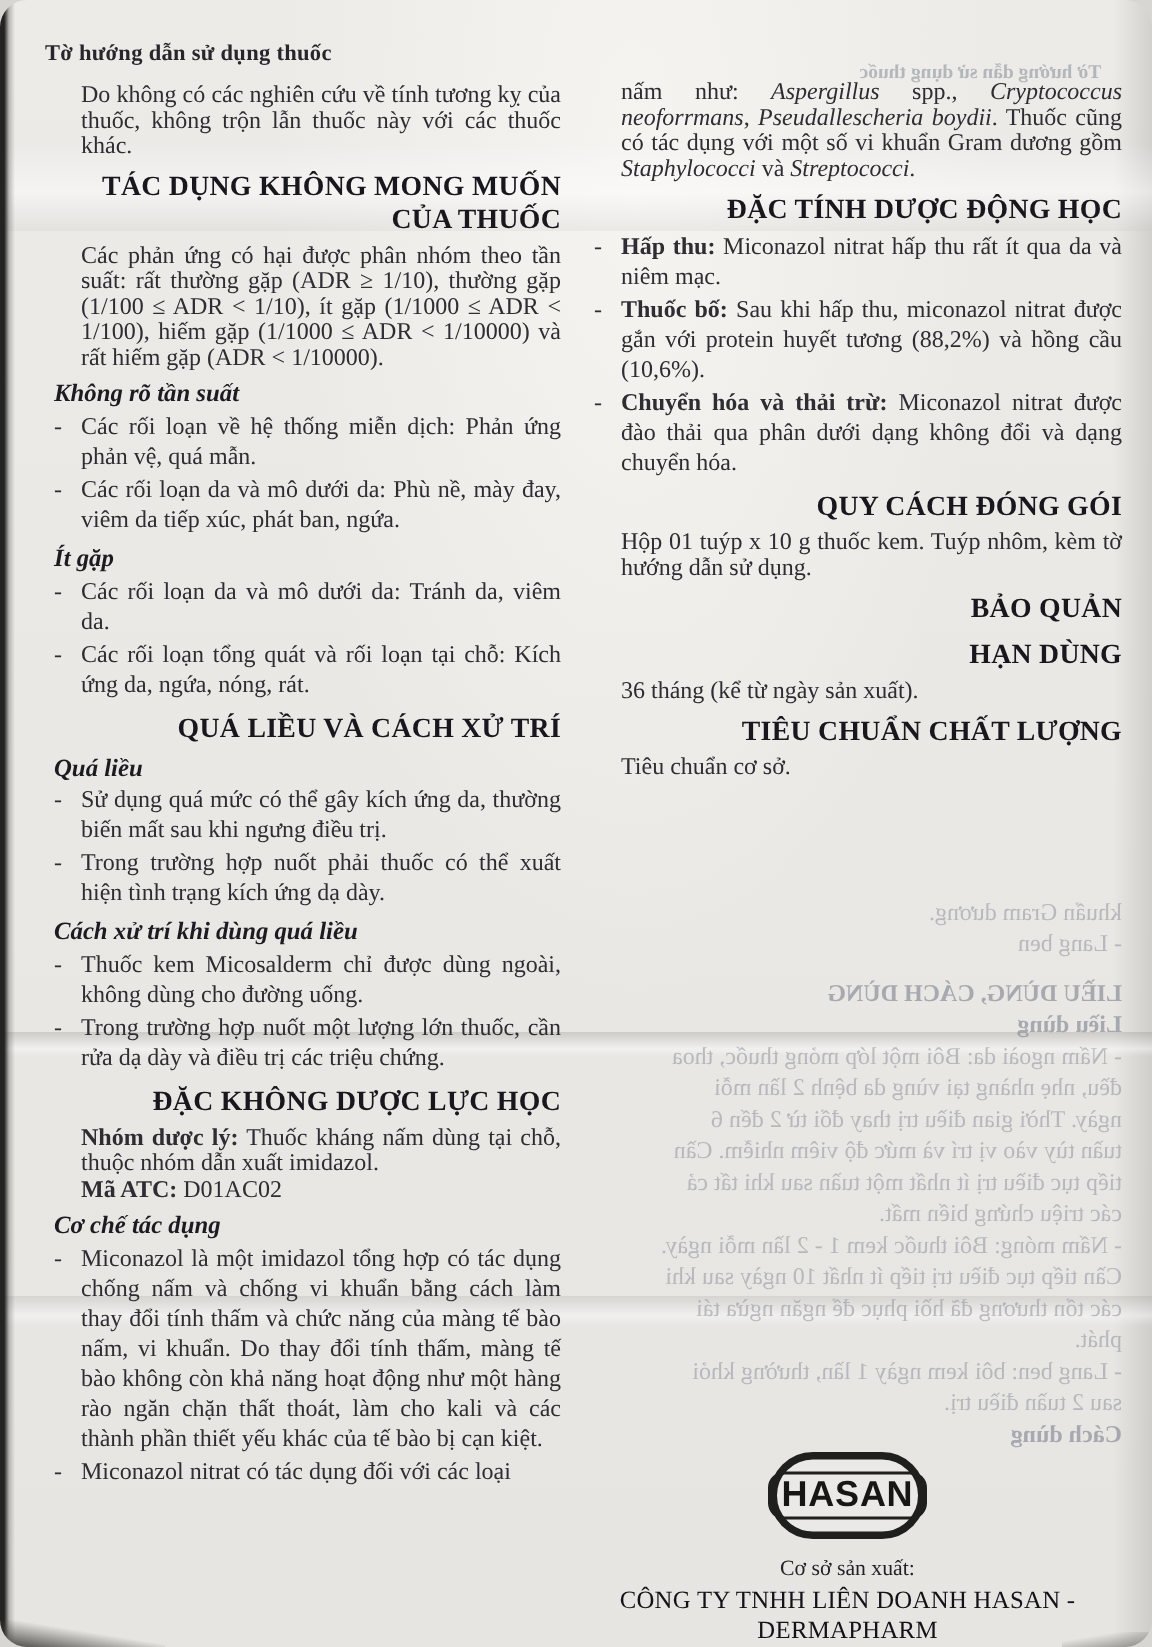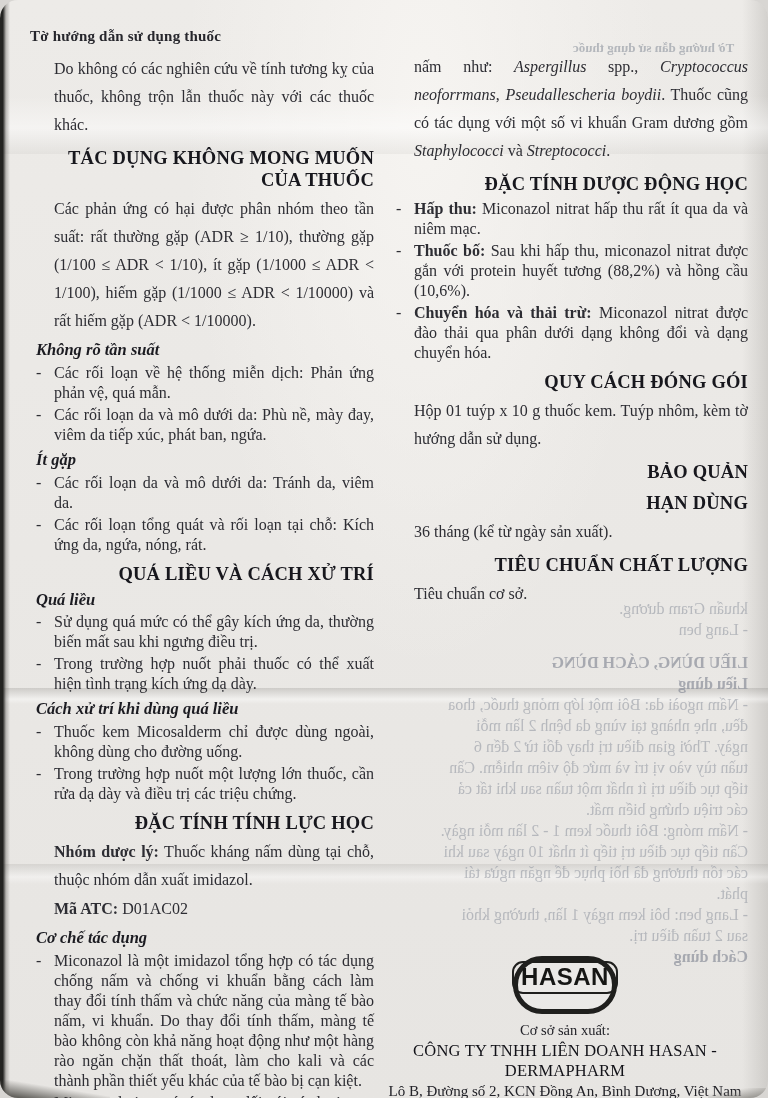--- a/index.html
+++ b/index.html
@@ -27,39 +27,39 @@
 
   .doc-header{position:absolute;left:30px;top:28px;z-index:2;
     font-weight:bold;font-size:15px;color:#26262c;letter-spacing:.2px;}
 
   .col{position:absolute;z-index:2;color:#2d2d33;}
   .col-left{left:36px;top:54px;width:338px;}
   .col-right{left:396px;top:52px;width:352px;}
 
   .h1{font-weight:bold;font-size:18.5px;line-height:1.2;margin:8px 0 4px;color:#17171d;letter-spacing:.2px;text-align:right;}
   .h2{font-weight:bold;font-size:16.5px;line-height:1.25;margin:5px 0 2px;color:#1b1b21;font-style:italic;}
-  .p{font-size:16px;line-height:28px;text-align:justify;padding-left:18px;margin:1px 0;}
+  .p{font-size:16px;line-height:17px;text-align:justify;padding-left:18px;margin:1px 0;}
   .bullet{display:flex;font-size:16px;line-height:20px;margin:2px 0;}
   .dash{flex:0 0 18px;width:18px;}
   .btext{flex:1;text-align:justify;}
   .b{font-weight:bold;} .i{font-style:italic;}
 
   
   .bleed-topright{position:absolute;right:34px;top:40px;z-index:1;
     transform:scaleX(-1);font-weight:bold;font-size:13px;color:rgba(148,153,163,.65);}
   .bleed-block{position:absolute;left:396px;top:598px;width:352px;z-index:1;
     transform:scaleX(-1);font-size:16px;line-height:21px;color:rgba(148,153,163,.60);}
   .bleed-line{white-space:nowrap;overflow:hidden;}
   .bleed-line.bold{font-weight:bold;color:rgba(138,143,154,.70);}
   .bleed-line.gap{height:12px;}
 
   
   .footer{position:absolute;left:378px;top:956px;width:374px;z-index:3;text-align:center;color:#222228;}
-  .logo{margin:0 auto;width:104px;height:58px;border:5px solid #1f1f1d;border-radius:30px;
-    display:flex;align-items:flex-start;justify-content:center;box-sizing:border-box;background:rgba(255,255,255,.15);}
+  .logo{margin:12px auto;width:104px;height:58px;border:5px solid #1f1f1d;border-radius:30px;
+    display:flex;align-items:center;justify-content:center;box-sizing:border-box;background:rgba(255,255,255,.15);}
   .logo-inner{border:2px solid #1f1f1d;border-radius:11px;padding:0 7px 1px;
     font-family:"Liberation Sans","DejaVu Sans",sans-serif;font-weight:bold;font-size:24px;
     letter-spacing:.5px;color:#161614;line-height:1.15;}
   .producer{font-size:14.5px;margin-top:8px;}
   .company{font-size:16.5px;font-weight:normal;margin-top:2px;color:#121218;letter-spacing:.2px;}
   .address{font-size:15px;margin-top:2px;}
 </style>
 </head>
 <body>
 
@@ -107,21 +107,21 @@
       </div>
       <div class="h2"><span>Cách xử trí khi dùng quá liều</span></div>
       <div class="bullet">
         <span class="dash">-</span>
         <span class="btext"><span>Thuốc kem Micosalderm chỉ được dùng ngoài, không dùng cho đường uống.</span></span>
       </div>
       <div class="bullet">
         <span class="dash">-</span>
         <span class="btext"><span>Trong trường hợp nuốt một lượng lớn thuốc, cần rửa dạ dày và điều trị các triệu chứng.</span></span>
       </div>
-      <div class="h1"><span>ĐẶC TÍNH TÍNH LỰC HỌC</span></div>
+      <div class="h1"><span>ĐẶC KHÔNG DƯỢC LỰC HỌC</span></div>
       <div class="p"><span class="b">Nhóm dược lý:</span><span> Thuốc kháng nấm dùng tại chỗ, thuộc nhóm dẫn xuất imidazol.</span></div>
       <div class="p"><span class="b">Mã ATC:</span><span> D01AC02</span></div>
       <div class="h2"><span>Cơ chế tác dụng</span></div>
       <div class="bullet">
         <span class="dash">-</span>
         <span class="btext"><span>Miconazol là một imidazol tổng hợp có tác dụng chống nấm và chống vi khuẩn bằng cách làm thay đổi tính thấm và chức năng của màng tế bào nấm, vi khuẩn. Do thay đổi tính thấm, màng tế bào không còn khả năng hoạt động như một hàng rào ngăn chặn thất thoát, làm cho kali và các thành phần thiết yếu khác của tế bào bị cạn kiệt.</span></span>
       </div>
       <div class="bullet">
         <span class="dash">-</span>
         <span class="btext"><span>Miconazol nitrat có tác dụng đối với các loại</span></span>

